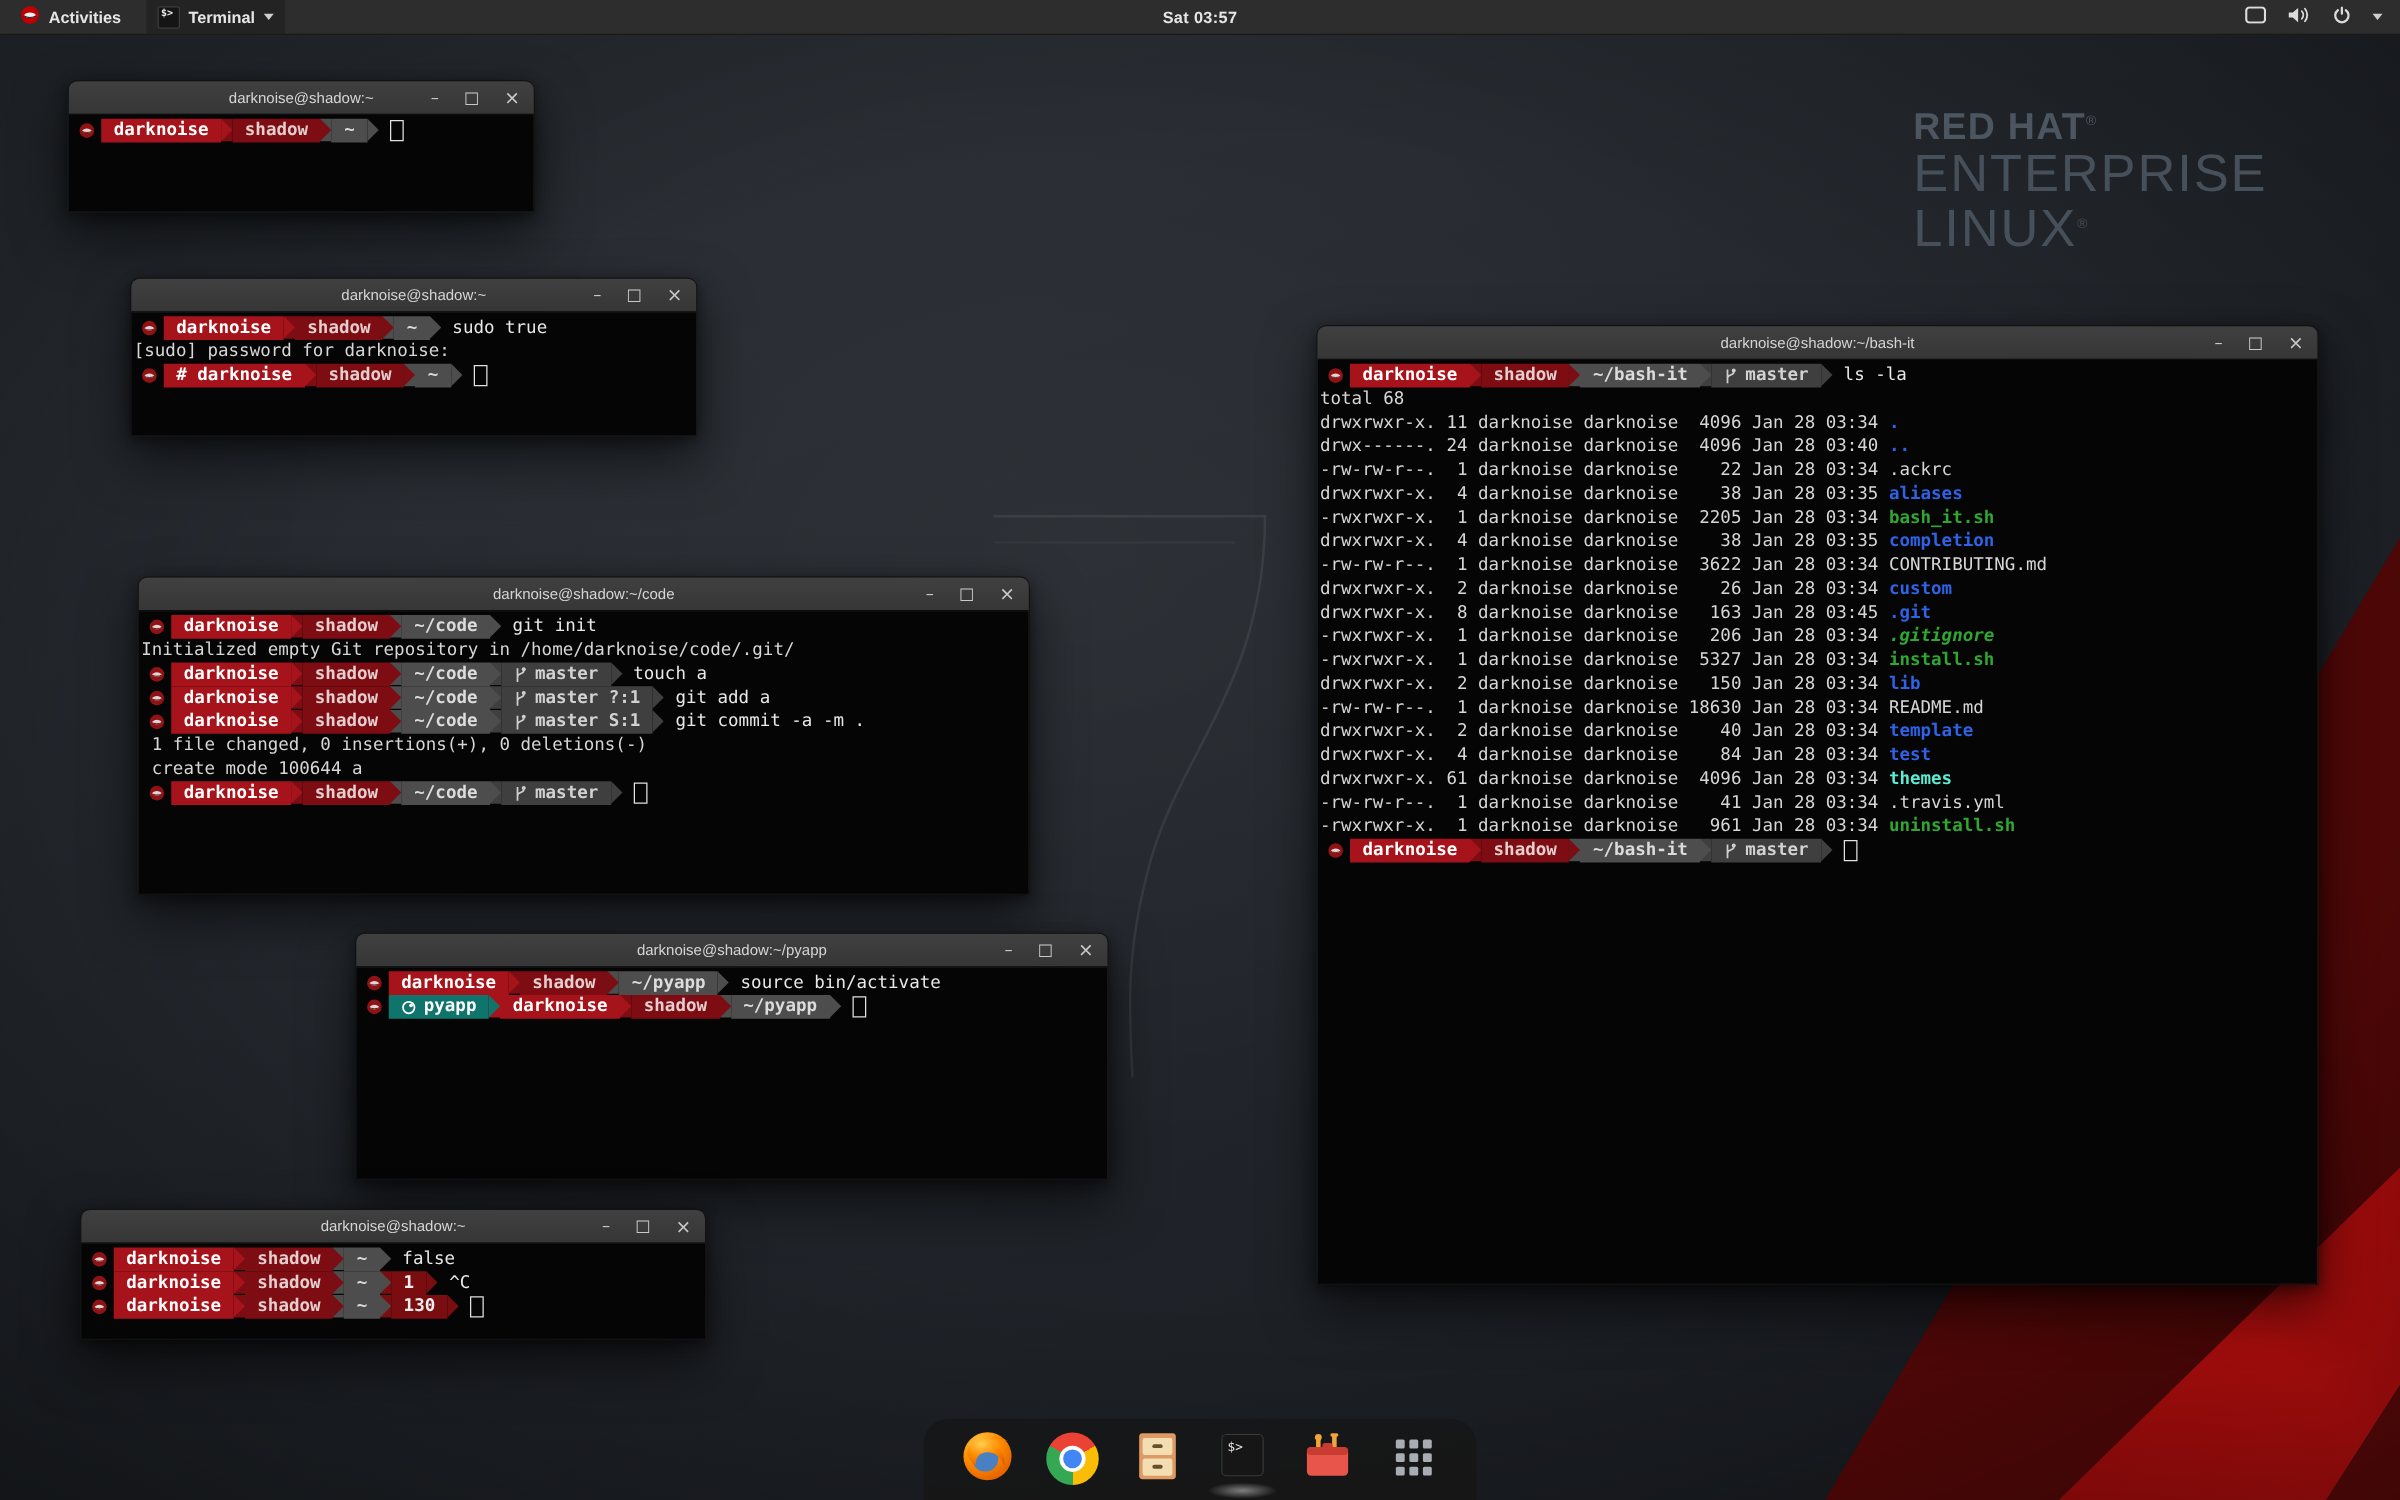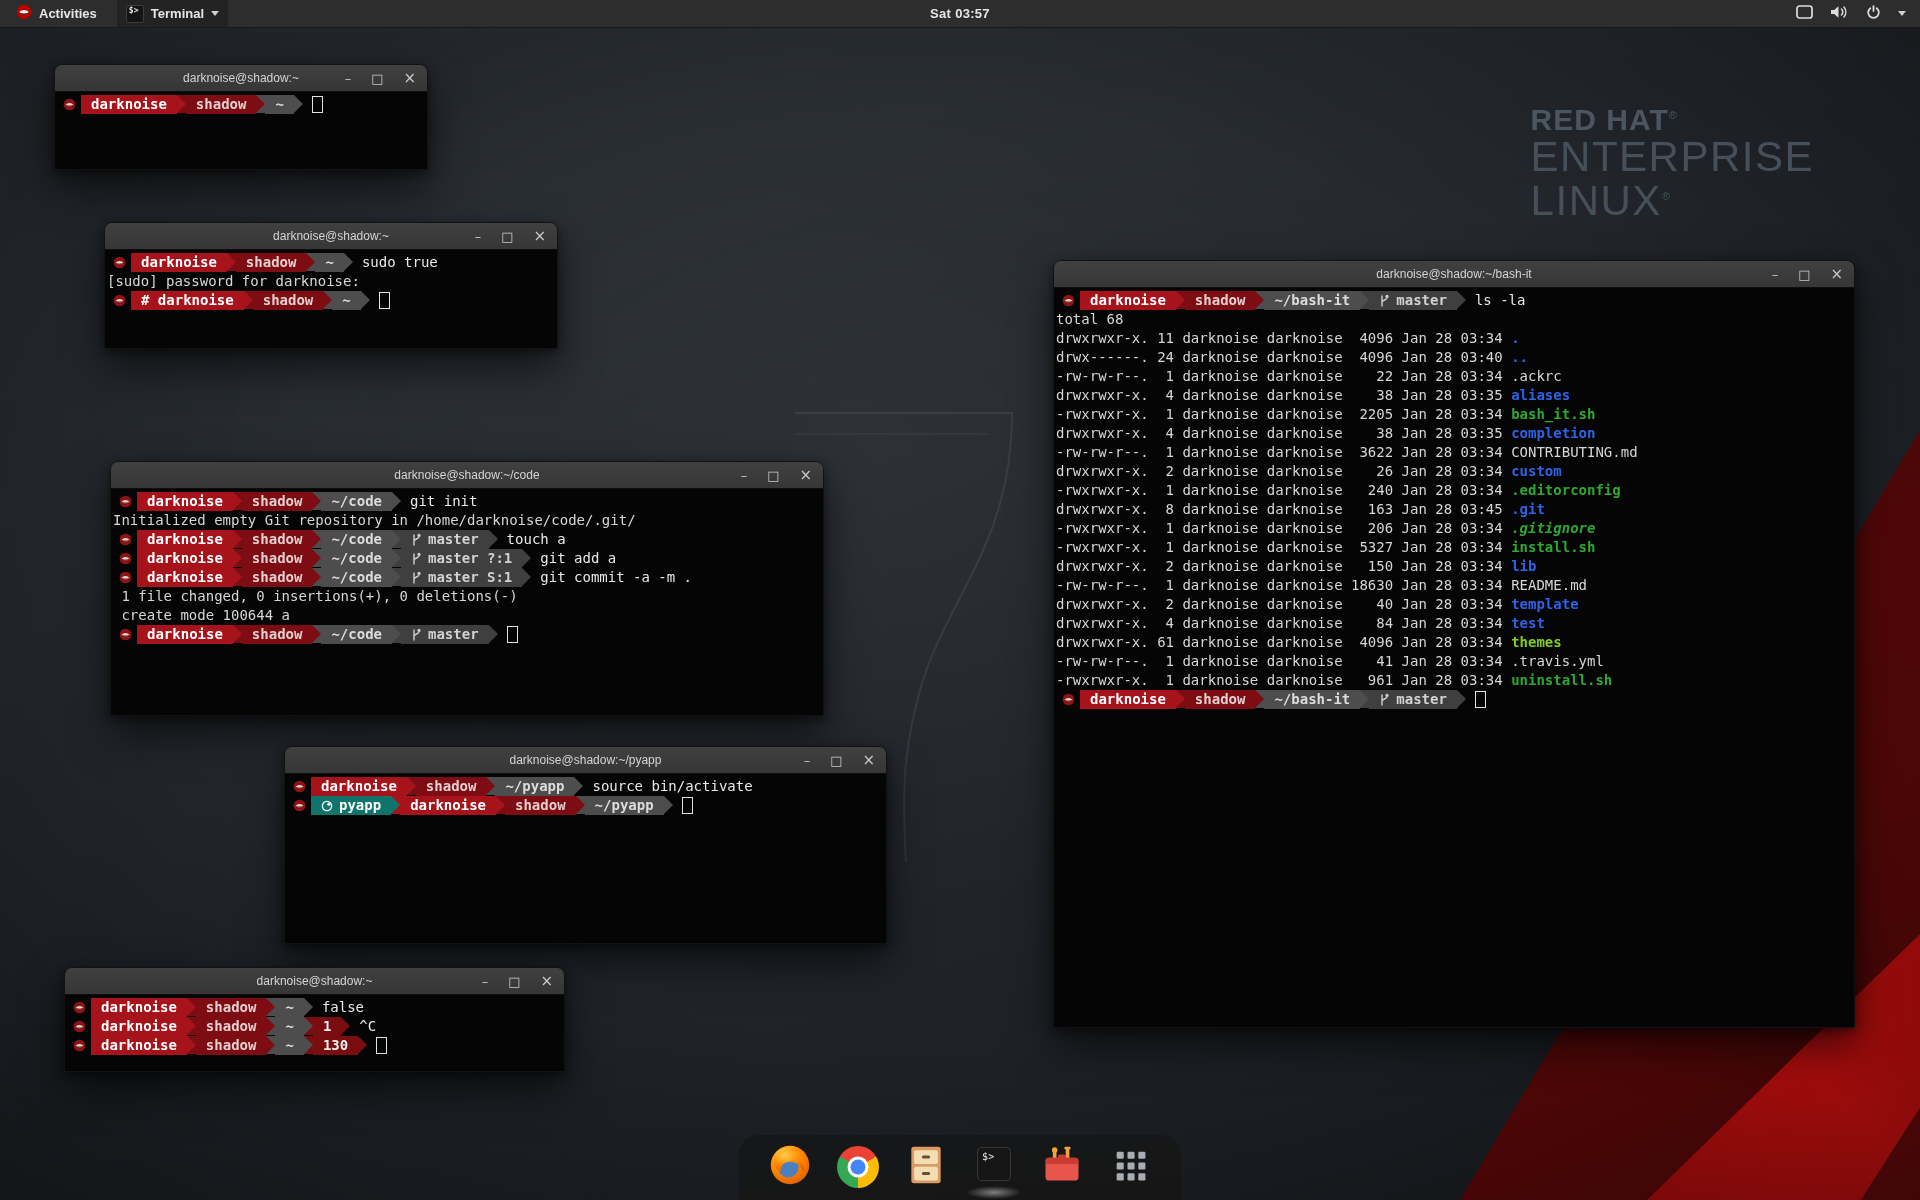--- a/index.html
+++ b/index.html
@@ -16,21 +16,21 @@
     background:#2d2d2d;border-bottom:1px solid #191919;display:flex;align-items:center;color:#e6e6e6;font-size:13px;}
   .tb-left{display:flex;align-items:center;gap:14px;padding-left:10px;}
   .tb-activities{display:flex;align-items:center;gap:7px;font-weight:600;padding:0 6px;height:27px;}
   .tb-appmenu{display:flex;align-items:center;gap:7px;background:#232323;height:27px;padding:0 9px;font-weight:600;}
   .mini-term{width:18px;height:18px;background:#151515;border:1px solid #3c3c3c;border-radius:2px;
     color:#e8e8e8;font-family:"DejaVu Sans Mono",monospace;font-size:8px;line-height:9px;padding-left:2px;box-sizing:border-box;}
   .caret{width:0;height:0;border-left:4.5px solid transparent;border-right:4.5px solid transparent;border-top:5px solid #cfcfcf;}
   .tb-clock{position:absolute;left:50%;transform:translateX(-50%);font-weight:600;letter-spacing:.3px;}
   .tb-right{position:absolute;right:0;top:0;height:27px;display:flex;align-items:center;gap:17px;padding-right:14px;}
   
-  #rhel-logo{position:absolute;top:104px;right:106px;z-index:2;color:#4a545f;line-height:1.04;}
+  #rhel-logo{position:absolute;top:86px;right:106px;z-index:2;color:#4a545f;line-height:1.04;}
   #rhel-logo .l1{font-size:30px;font-weight:800;letter-spacing:1px;color:#4c5661;}
   #rhel-logo .l2,#rhel-logo .l3{font-size:42px;font-weight:300;letter-spacing:1.5px;color:#46505a;}
   #rhel-logo sup{font-size:11px;font-weight:400;vertical-align:super;}
   
   .window{position:absolute;border-radius:8px 8px 0 0;overflow:hidden;z-index:10;
     border:1px solid #121212;box-shadow:0 18px 42px rgba(0,0,0,.6),0 3px 10px rgba(0,0,0,.45);}
   .titlebar{height:26px;background:linear-gradient(#404040,#363636);display:flex;align-items:center;justify-content:center;
     position:relative;border-bottom:1px solid #0d0d0d;}
   .wtitle{font-size:12px;font-weight:400;color:#d4d4d4;}
   .wctrls{position:absolute;right:11px;top:0;height:26px;display:flex;align-items:center;gap:20px;}
@@ -294,29 +294,28 @@
                 </svg></span><span>master</span></span><span class="psep" style="border-left-color: rgb(63, 63, 63); background: transparent;"></span><span class="cmd">ls -la</span></div>
           <div class="tline out">total 68</div>
           <div class="tline out"><span>drwxrwxr-x. 11 darknoise darknoise  4096 Jan 28 03:34 </span><span class="fn fn-dir" style="color: rgb(46, 99, 232);">.</span></div>
           <div class="tline out"><span>drwx------. 24 darknoise darknoise  4096 Jan 28 03:40 </span><span class="fn fn-dir" style="color: rgb(46, 99, 232);">..</span></div>
           <div class="tline out"><span>-rw-rw-r--.  1 darknoise darknoise    22 Jan 28 03:34 </span><span class="fn fn-file" style="color: rgb(214, 214, 214);">.ackrc</span></div>
           <div class="tline out"><span>drwxrwxr-x.  4 darknoise darknoise    38 Jan 28 03:35 </span><span class="fn fn-dir" style="color: rgb(46, 99, 232);">aliases</span></div>
           <div class="tline out"><span>-rwxrwxr-x.  1 darknoise darknoise  2205 Jan 28 03:34 </span><span class="fn fn-exec" style="color: rgb(47, 168, 50);">bash_it.sh</span></div>
           <div class="tline out"><span>drwxrwxr-x.  4 darknoise darknoise    38 Jan 28 03:35 </span><span class="fn fn-dir" style="color: rgb(46, 99, 232);">completion</span></div>
           <div class="tline out"><span>-rw-rw-r--.  1 darknoise darknoise  3622 Jan 28 03:34 </span><span class="fn fn-file" style="color: rgb(214, 214, 214);">CONTRIBUTING.md</span></div>
           <div class="tline out"><span>drwxrwxr-x.  2 darknoise darknoise    26 Jan 28 03:34 </span><span class="fn fn-dir" style="color: rgb(46, 99, 232);">custom</span></div>
-          <div class="tline out"><span>-rwxrwxr-x.  1 darknoise darknoise   240 Jan 28 03:34 </span><span class="fn fn-exec" style="color: rgb(47, 168, 50);">.editorconfig</span></div>
           <div class="tline out"><span>drwxrwxr-x.  8 darknoise darknoise   163 Jan 28 03:45 </span><span class="fn fn-dir" style="color: rgb(46, 99, 232);">.git</span></div>
           <div class="tline out"><span>-rwxrwxr-x.  1 darknoise darknoise   206 Jan 28 03:34 </span><span class="fn fn-exec" style="color: rgb(47, 168, 50); font-style: italic;">.gitignore</span></div>
           <div class="tline out"><span>-rwxrwxr-x.  1 darknoise darknoise  5327 Jan 28 03:34 </span><span class="fn fn-exec" style="color: rgb(47, 168, 50);">install.sh</span></div>
           <div class="tline out"><span>drwxrwxr-x.  2 darknoise darknoise   150 Jan 28 03:34 </span><span class="fn fn-dir" style="color: rgb(46, 99, 232);">lib</span></div>
           <div class="tline out"><span>-rw-rw-r--.  1 darknoise darknoise 18630 Jan 28 03:34 </span><span class="fn fn-file" style="color: rgb(214, 214, 214);">README.md</span></div>
           <div class="tline out"><span>drwxrwxr-x.  2 darknoise darknoise    40 Jan 28 03:34 </span><span class="fn fn-dir" style="color: rgb(46, 99, 232);">template</span></div>
           <div class="tline out"><span>drwxrwxr-x.  4 darknoise darknoise    84 Jan 28 03:34 </span><span class="fn fn-dir" style="color: rgb(46, 99, 232);">test</span></div>
-          <div class="tline out"><span>drwxrwxr-x. 61 darknoise darknoise  4096 Jan 28 03:34 </span><span class="fn fn-dir" style="color: #84cc16;">themes</span></div>
+          <div class="tline out"><span>drwxrwxr-x. 61 darknoise darknoise  4096 Jan 28 03:34 </span><span class="fn fn-dir" style="color: #5eead4;">themes</span></div>
           <div class="tline out"><span>-rw-rw-r--.  1 darknoise darknoise    41 Jan 28 03:34 </span><span class="fn fn-file" style="color: rgb(214, 214, 214);">.travis.yml</span></div>
           <div class="tline out"><span>-rwxrwxr-x.  1 darknoise darknoise   961 Jan 28 03:34 </span><span class="fn fn-exec" style="color: rgb(47, 168, 50);">uninstall.sh</span></div>
           <div class="tline prompt"><span class="phat"><svg width="13" height="13" viewBox="0 0 14 14">
                 <circle cx="7" cy="7" r="6.3" fill="#8f1214"></circle>
                 <path d="M2.6 7.5 C4.4 4.5 9.6 4.5 11.4 7.5 C9.6 9.5 4.4 9.5 2.6 7.5 Z" fill="#e9e9e9" opacity="0.9"></path>
                 <path d="M2.6 7.5 C4.6 9 9.4 9 11.4 7.5" stroke="#5a0a0a" stroke-width="0.8" fill="none"></path>
               </svg></span><span class="seg" style="background: rgb(166, 19, 27); color: rgb(255, 255, 255);"><span>darknoise</span></span><span class="psep" style="border-left-color: rgb(166, 19, 27); background: rgb(125, 13, 18);"></span><span class="seg" style="background: rgb(125, 13, 18); color: rgb(227, 207, 207);"><span>shadow</span></span><span class="psep" style="border-left-color: rgb(125, 13, 18); background: rgb(77, 77, 77);"></span><span class="seg" style="background: rgb(77, 77, 77); color: rgb(220, 220, 220);"><span>~/bash-it</span></span><span class="psep" style="border-left-color: rgb(77, 77, 77); background: rgb(63, 63, 63);"></span><span class="seg" style="background: rgb(63, 63, 63); color: rgb(210, 210, 210);"><span class="segicon"><svg width="11" height="14" viewBox="0 0 11 14">
                   <path d="M3 1.5 V12.5 M3 8.5 C3 5.5 8 6.5 8 3.6" stroke="#cfcfcf" stroke-width="1.4" fill="none"></path>
                   <circle cx="8" cy="2.4" r="1.6" fill="#cfcfcf"></circle>
                 </svg></span><span>master</span></span><span class="psep" style="border-left-color: rgb(63, 63, 63); background: transparent;"></span><span class="cursor"></span></div>

